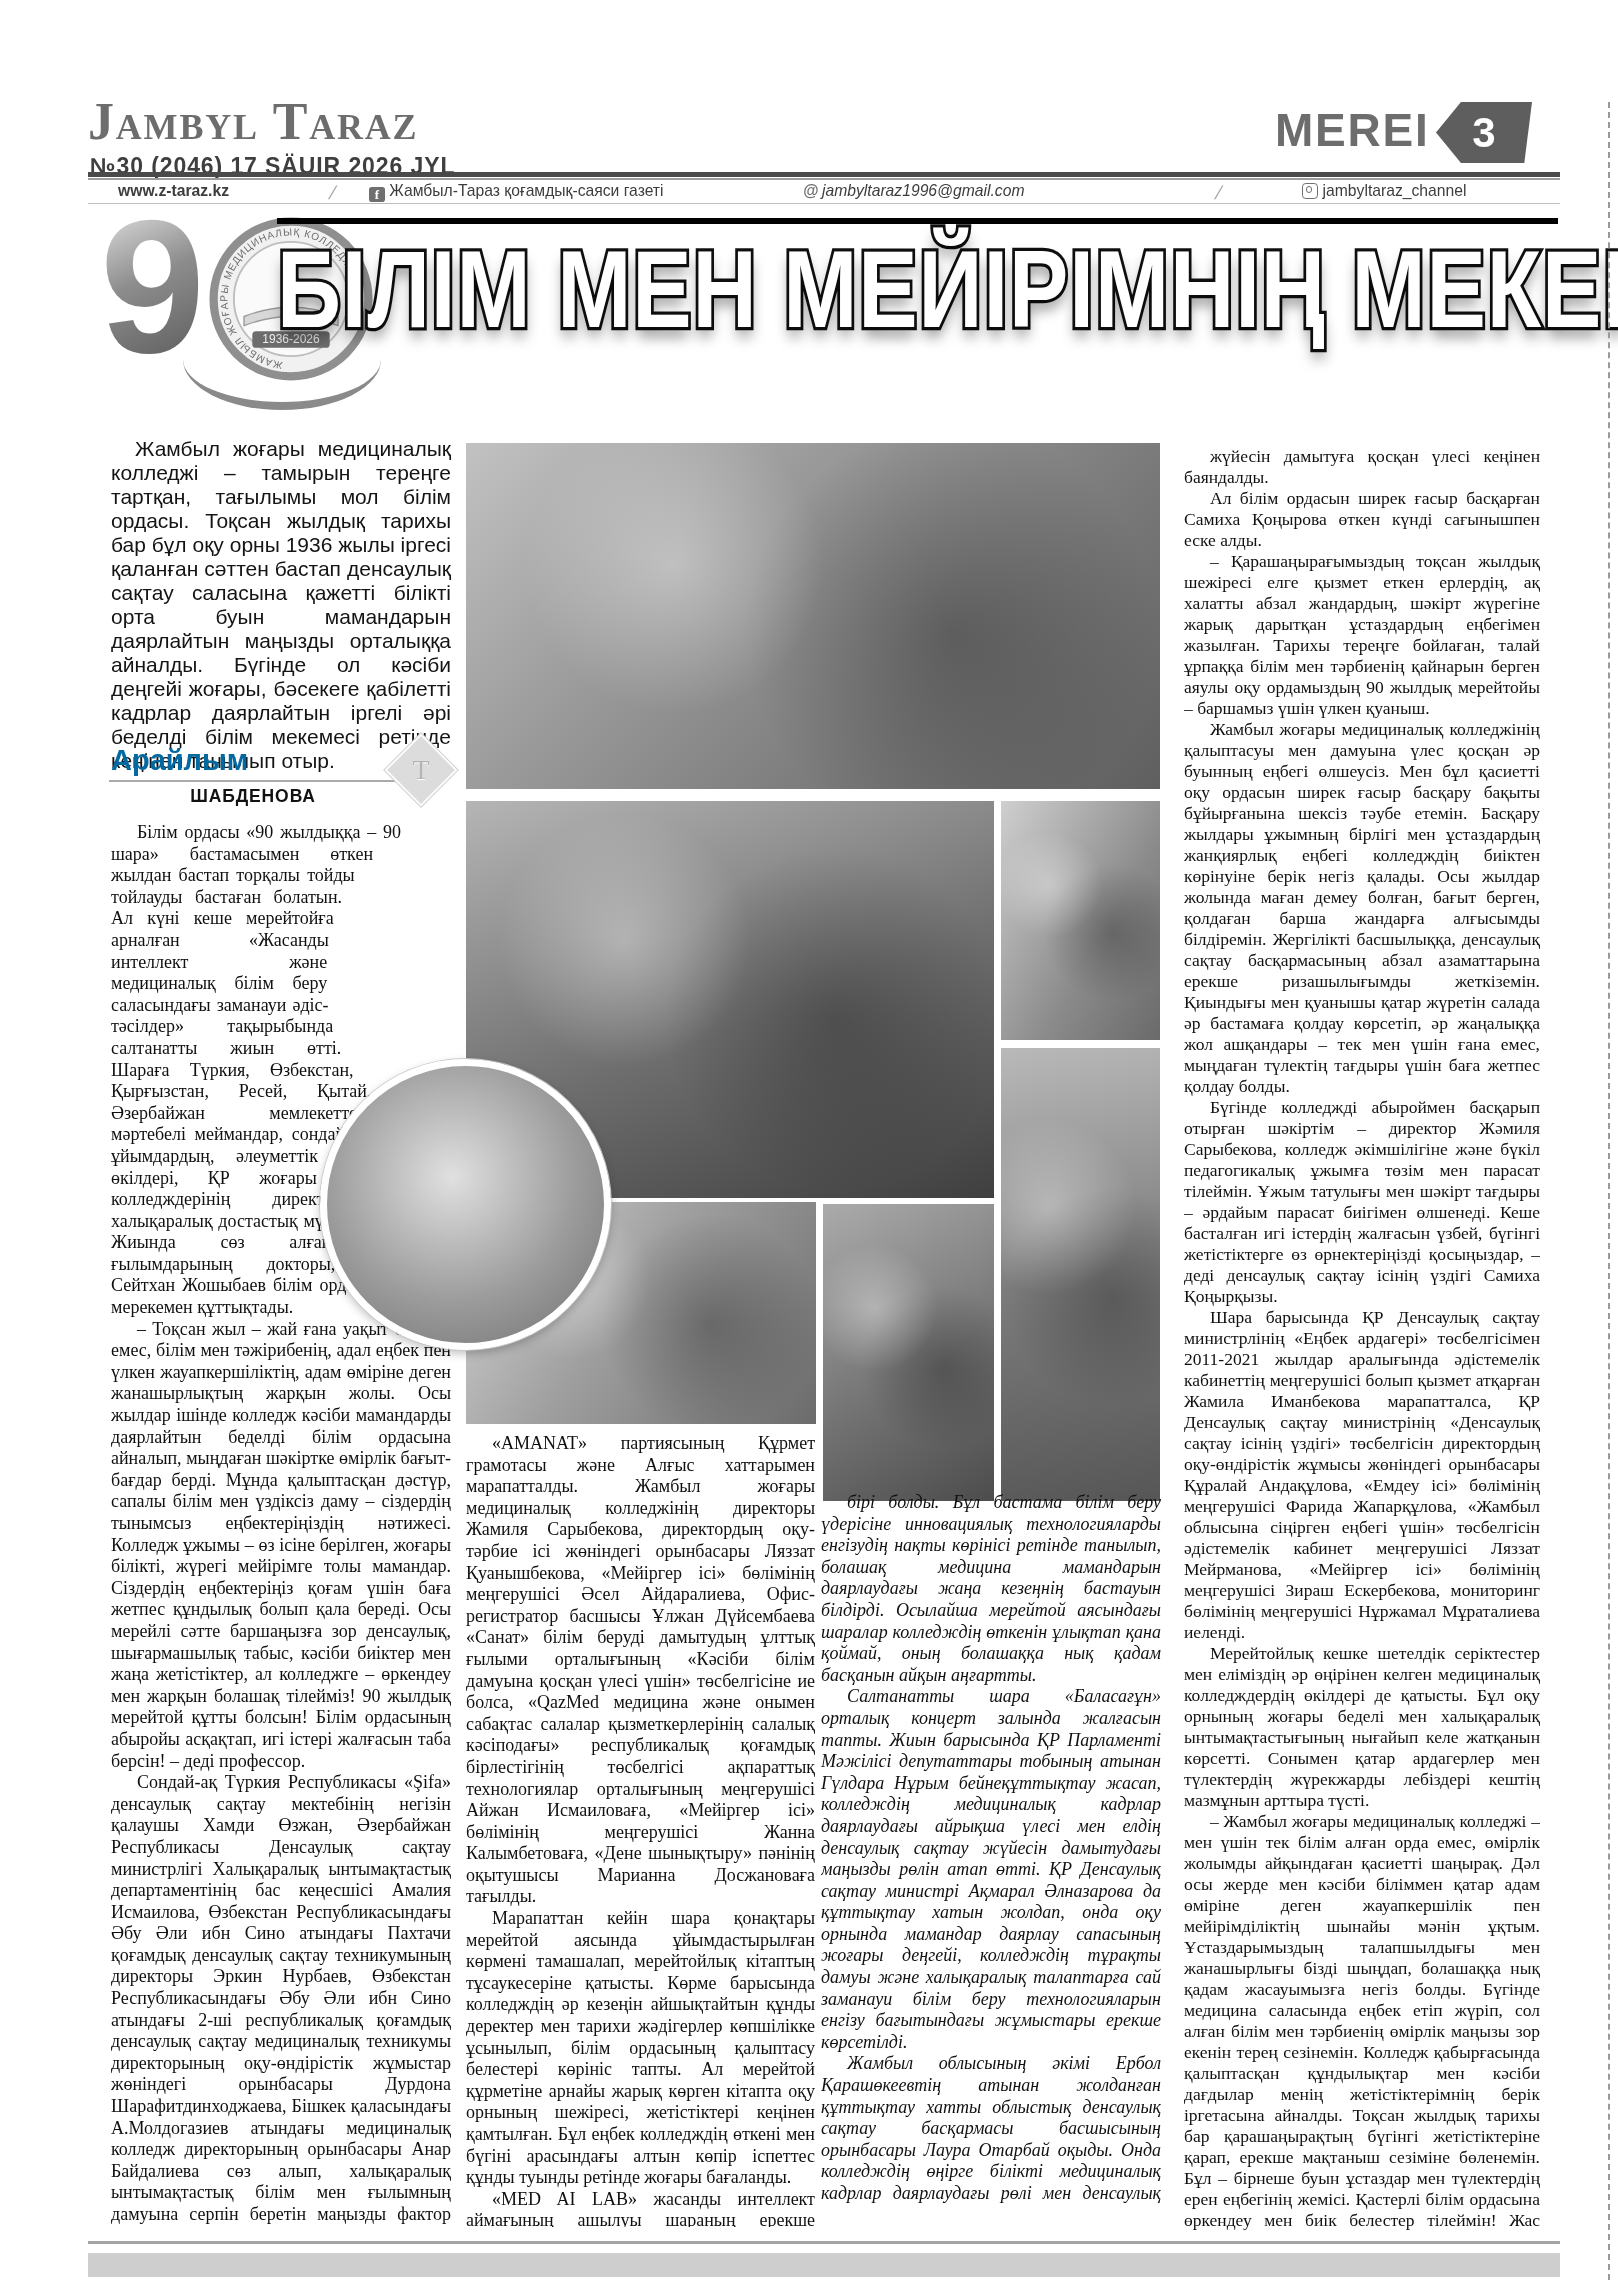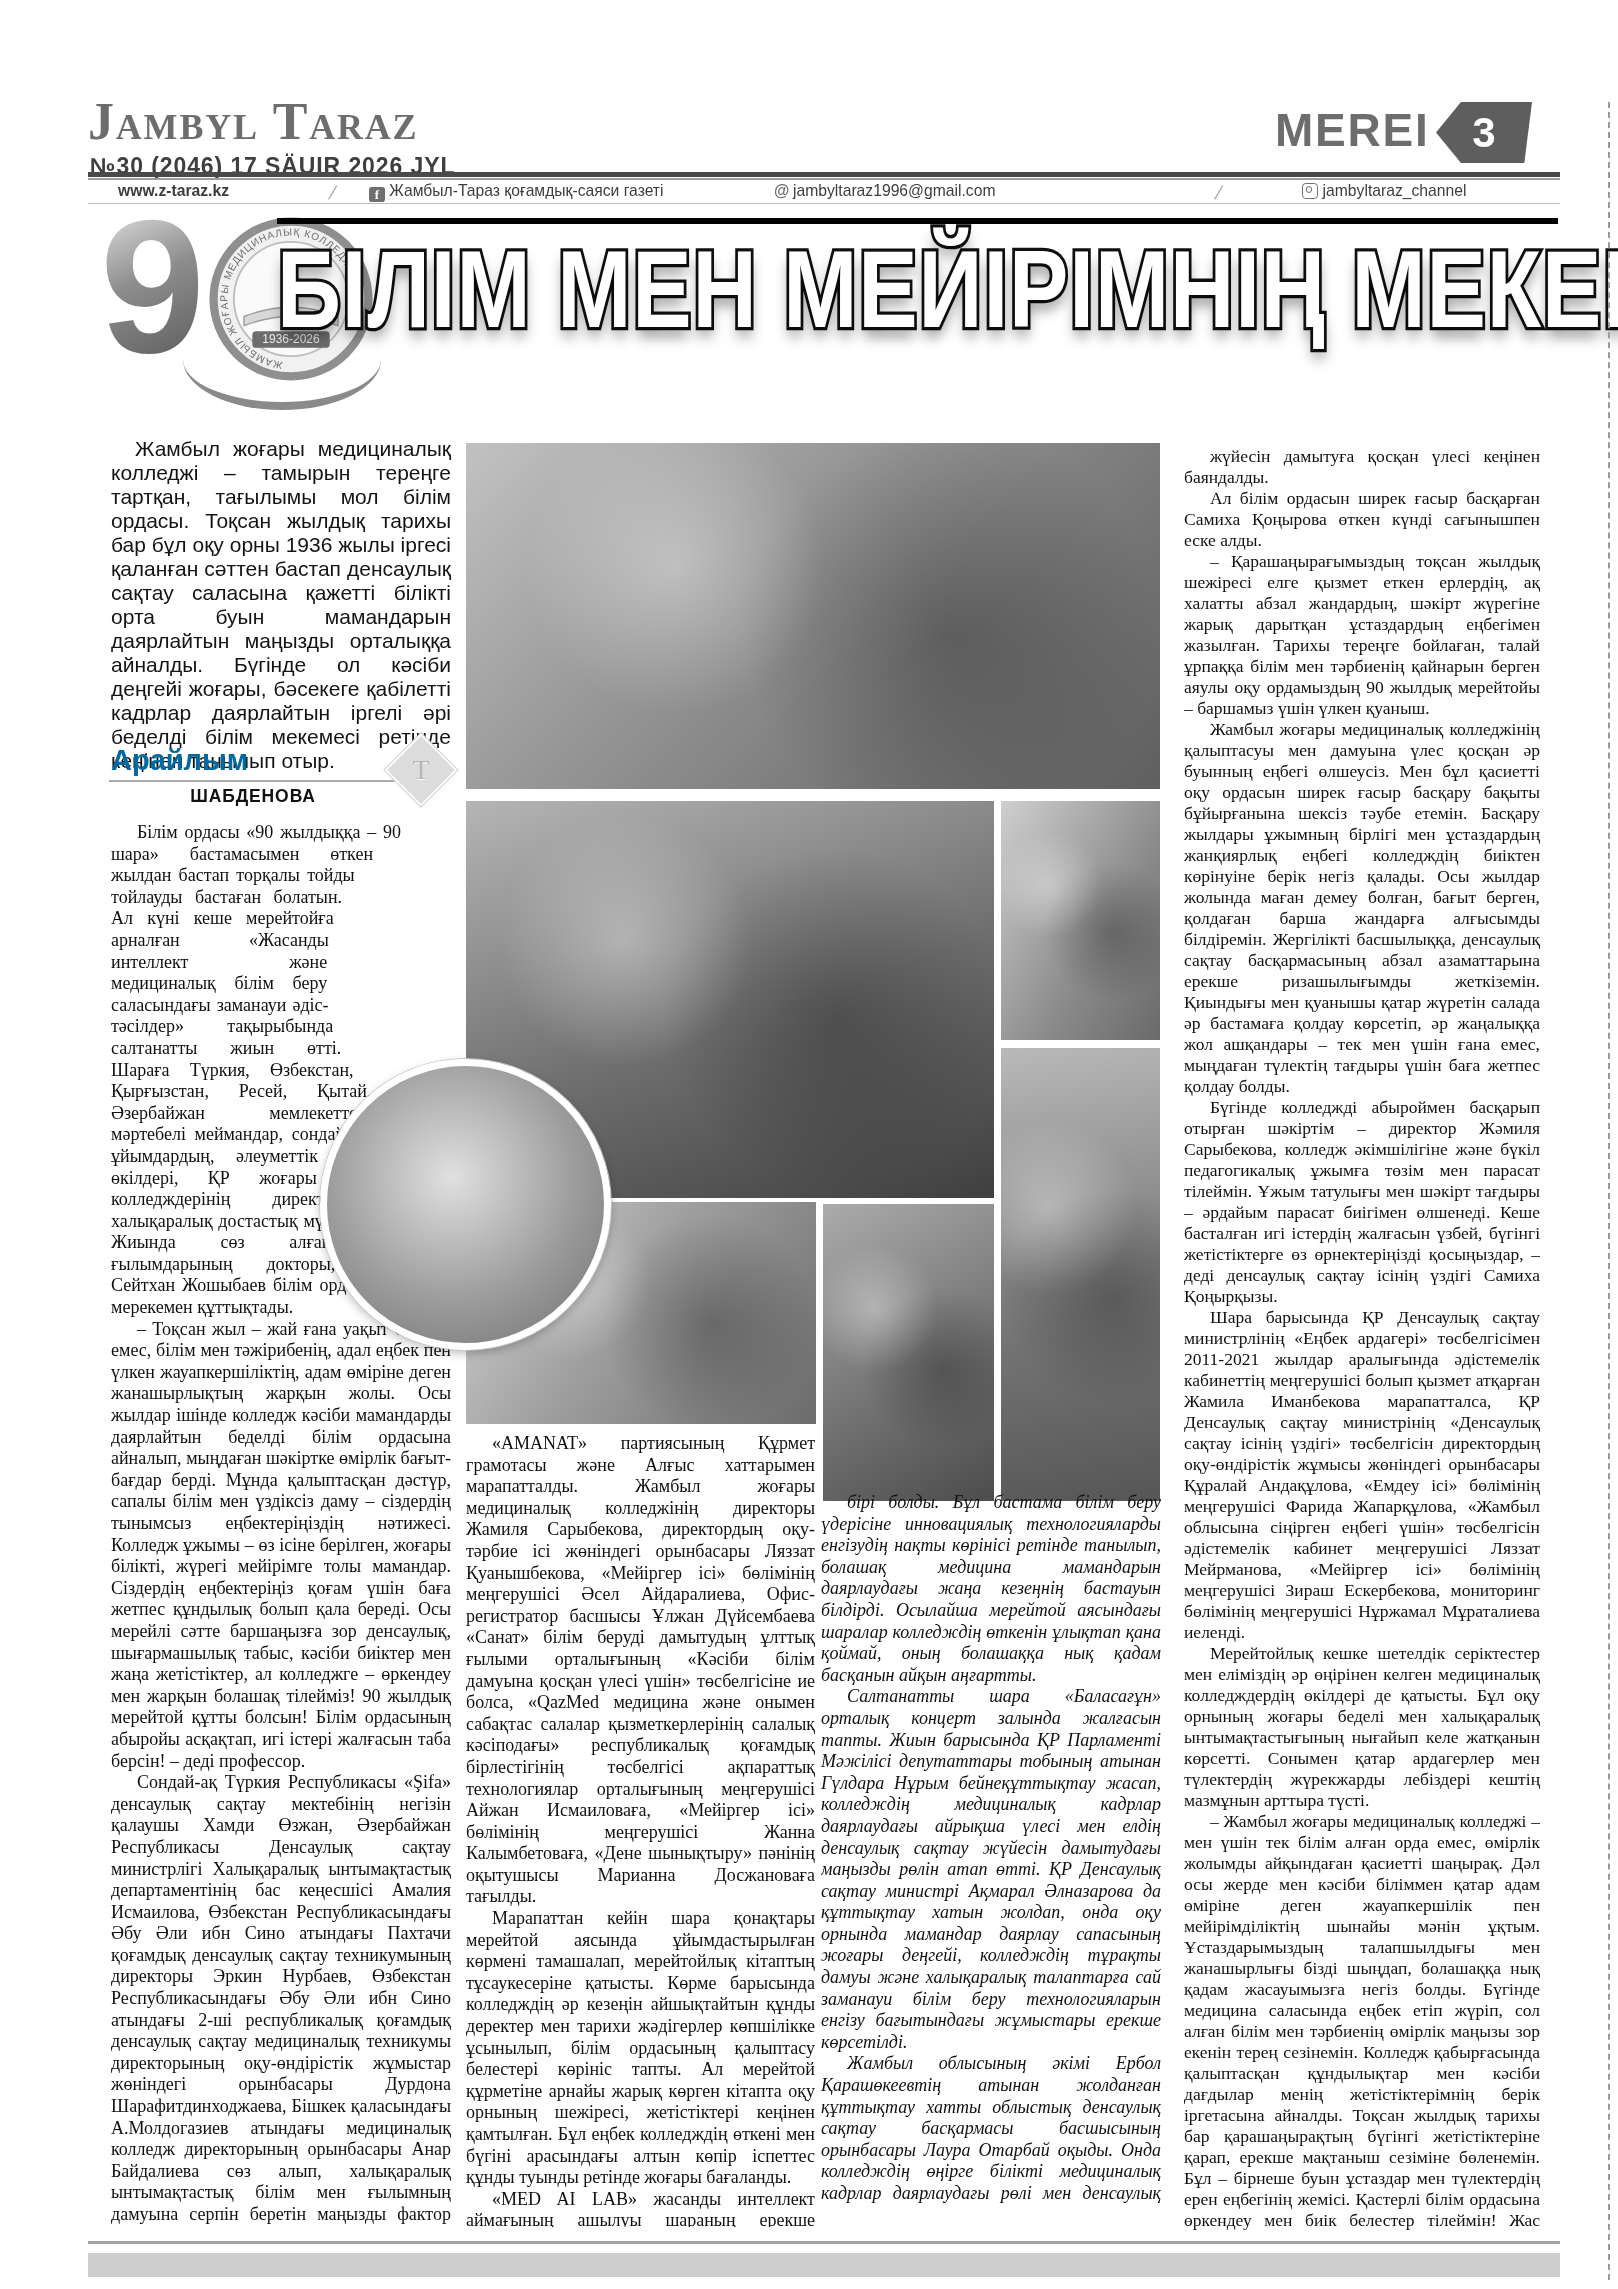--- a/index.html
+++ b/index.html
@@ -18,21 +18,21 @@
   .page-badge span{font-family:"Liberation Sans",sans-serif;font-weight:700;font-size:42px;color:#fff;}
   .rule-a{position:absolute;left:88px;top:172px;width:1472px;height:4.6px;background:#4a4a4a;}
   .rule-b{position:absolute;left:88px;top:178px;width:1472px;height:1.8px;background:#9d9d9d;}
   .thin-rule{position:absolute;left:88px;top:203px;width:1472px;height:0.9px;background:#bdbdbd;}
   .info-bar{position:absolute;left:88px;top:181px;width:1472px;height:22px;
         font-family:"Liberation Sans",sans-serif;font-size:15.7px;color:#3d3d3d;}
   .info-item{position:absolute;top:0.9px;white-space:nowrap;}
   .ii-site{left:30px;font-weight:700;}
   .ii-sep1{left:242px;color:#a9a9a9;font-size:18.5px;transform:skewX(-18deg);}
   .ii-fb{left:281px;}
-  .ii-mail{left:686px;}
+  .ii-mail{left:715px;font-style:italic;}
   .ii-sep2{left:1128px;color:#a9a9a9;font-size:18.5px;transform:skewX(-18deg);}
   .ii-ig{left:1214px;}
   .icon-fb{display:inline-block;width:15.7px;height:15.7px;background:#6f6f6f;color:#fff;border-radius:2.8px;
         text-align:center;font-weight:700;font-size:13px;line-height:15.7px;vertical-align:-2.8px;margin-right:4.6px;font-family:"Liberation Serif",serif;}
   .icon-at{display:inline-block;color:#6f6f6f;font-weight:700;font-size:15.7px;margin-right:3.7px;}
   .icon-ig{display:inline-block;width:14px;height:14px;border:1.8px solid #6f6f6f;border-radius:3.7px;position:relative;vertical-align:-2.8px;margin-right:4.6px;}
   .icon-ig::after{content:"";position:absolute;left:2.8px;top:2.8px;width:4.6px;height:4.6px;border:1.8px solid #6f6f6f;border-radius:50%;}
   
   .logo90{position:absolute;left:100px;top:210px;width:277px;height:198px;}
   .logo90 .digit9{position:absolute;left:0;top:-22px;font-family:"Liberation Sans",sans-serif;font-weight:700;

